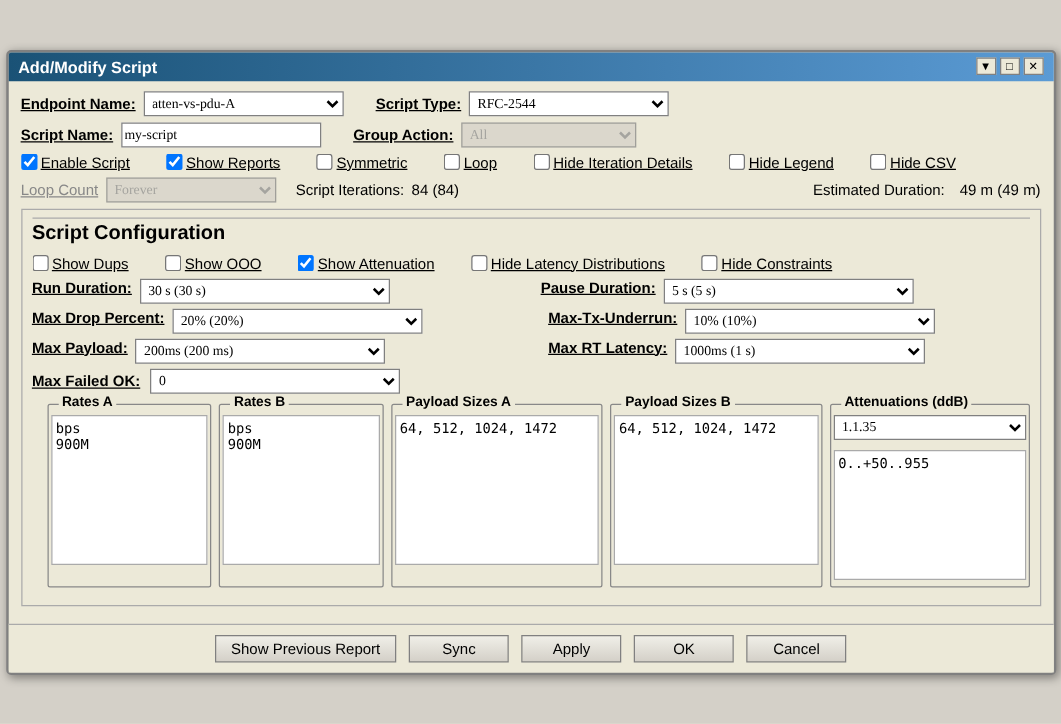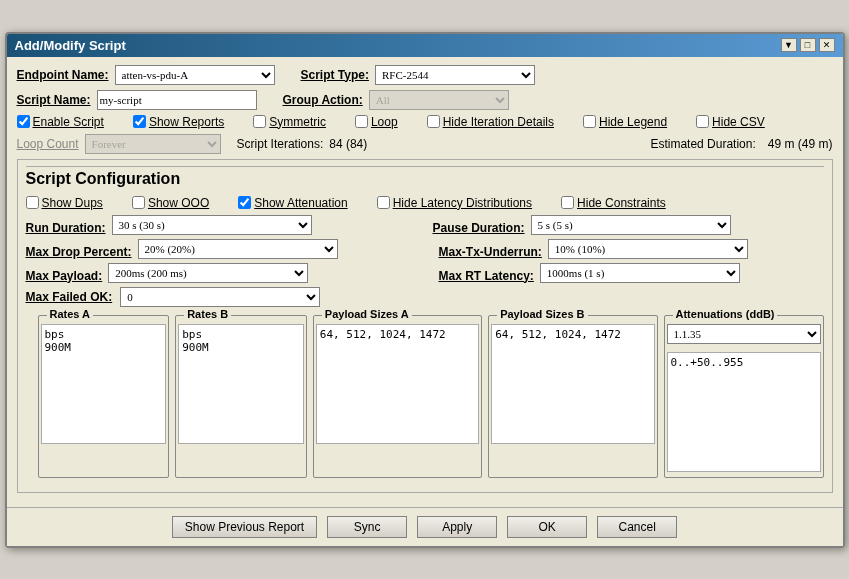--- a/index.html
+++ b/index.html
@@ -111,21 +111,21 @@
       background: #ece9d8;
     }
     .config-row {
       display: flex;
       align-items: center;
       margin-bottom: 4px;
       gap: 8px;
     }
     .config-half {
       display: flex;
-      align-items: flex-end;
+      align-items: flex-start;
       gap: 6px;
       flex: 1;
     }
     .dropdown-full {
       flex: 1;
       max-width: 200px;
     }
     .rates-section {
       display: flex;
       gap: 6px;
@@ -386,21 +386,21 @@
           <textarea class="rates-inner" style="resize: none; font-family: monospace;">64, 512, 1024, 1472</textarea>
         </div>
 
         <div class="atten-box">
           <span class="rates-title">Attenuations (ddB)</span>
           <div class="atten-header">
             <select style="flex:1;font-size:11px;height:20px;">
               <option>1.1.35</option>
             </select>
           </div>
-          <textarea class="rates-inner" style="resize: none; font-family: monospace; height: 120px;">0..+50..955</textarea>
+          <textarea class="rates-inner" style="resize: none; font-family: monospace; height: 104px;">0..+50..955</textarea>
         </div>
       </div>
     </div>
   </div>
 
   <div class="footer">
     <button class="footer-btn footer-btn-wide">Show Previous Report</button>
     <button class="footer-btn">Sync</button>
     <button class="footer-btn">Apply</button>
     <button class="footer-btn">OK</button>

